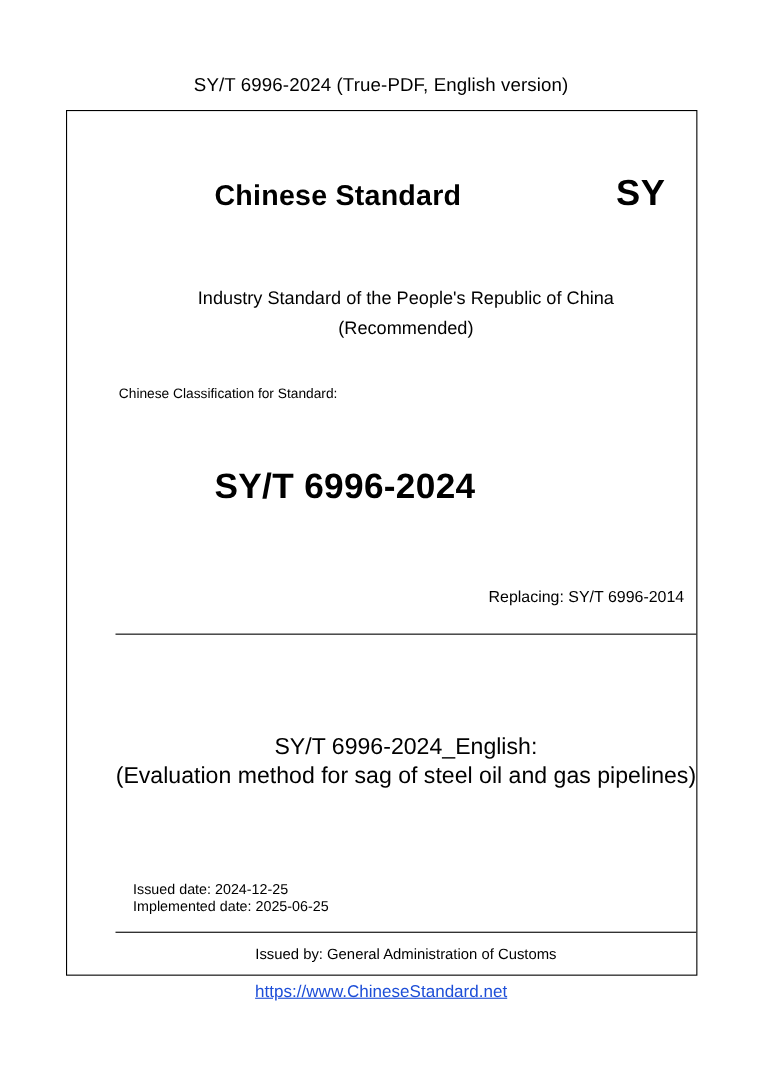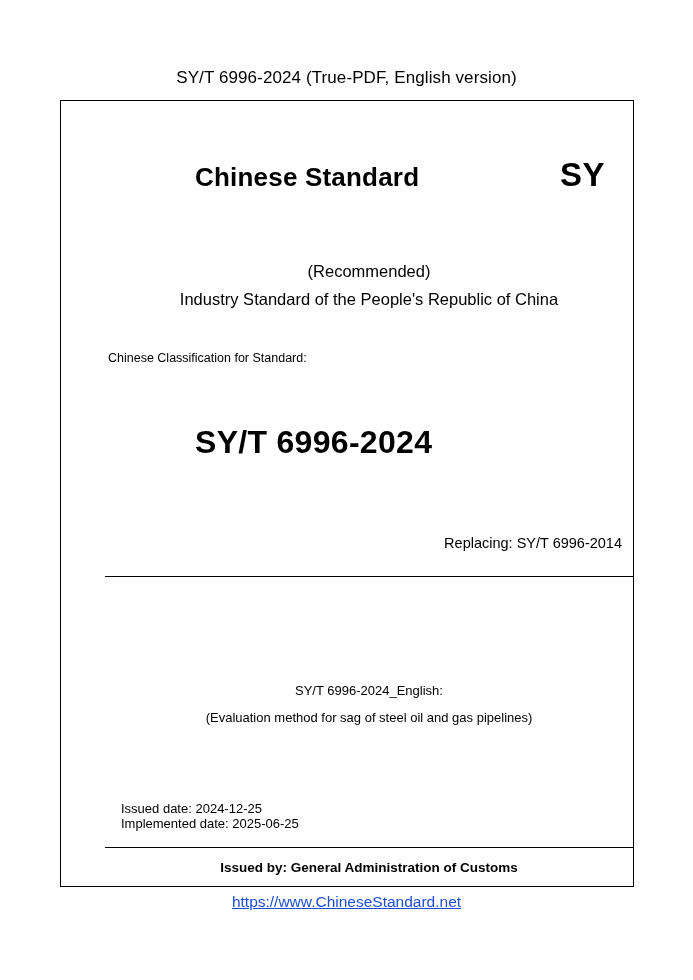--- a/index.html
+++ b/index.html
@@ -105,43 +105,41 @@
     height: 271px;
     border-bottom: 1px solid #000000;
     box-sizing: border-box;
   }
   .english-title {
     position: absolute;
     top: 88px;
     left: 0;
     width: 100%;
     text-align: center;
-    font-size: 13px;
+    font-size: 21px;
     line-height: 27px;
-    margin-top: 12px;
   }
   .dates {
     position: absolute;
     bottom: 16px;
     left: 0;
     width: 100%;
     box-sizing: border-box;
     padding: 0 18px 0 16px;
     display: flex;
     justify-content: space-between;
     font-size: 13px;
     flex-direction: column;
   }
   .section-bottom {
     position: relative;
     height: 38px;
     display: flex;
     align-items: center;
     justify-content: center;
-    font-weight: bold;
   }
   .issued-by {
     font-size: 13.5px;
   }
   .site-link {
     position: absolute;
     top: 893px;
     left: 0;
     width: 693px;
     text-align: center;
@@ -160,22 +158,22 @@
   <div class="cover-box">
 
     <div class="section-top">
 
       <div class="std-head">
         <span class="std-head-label">Chinese Standard</span>
         <span class="std-head-mark">SY</span>
       </div>
 
       <div class="industry-line">
+        <div>Industry Standard of the People's Republic of China</div>
         <div>(Recommended)</div>
-        <div>Industry Standard of the People's Republic of China</div>
       </div>
 
       <div class="classification">Chinese Classification for Standard:</div>
 
       <div class="std-number">SY/T 6996-2024</div>
 
       <div class="replacing">Replacing: SY/T 6996-2014</div>
 
     </div>
 

